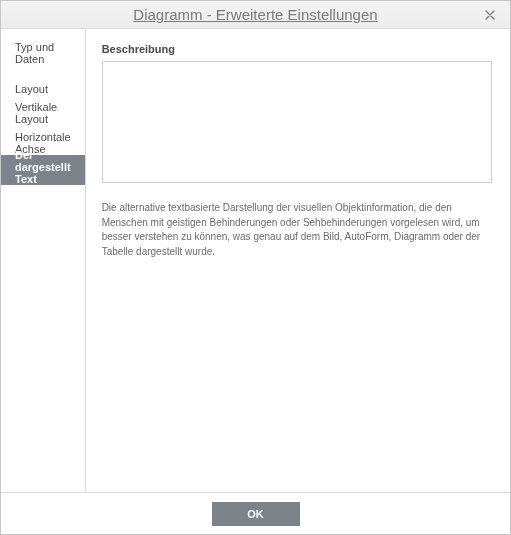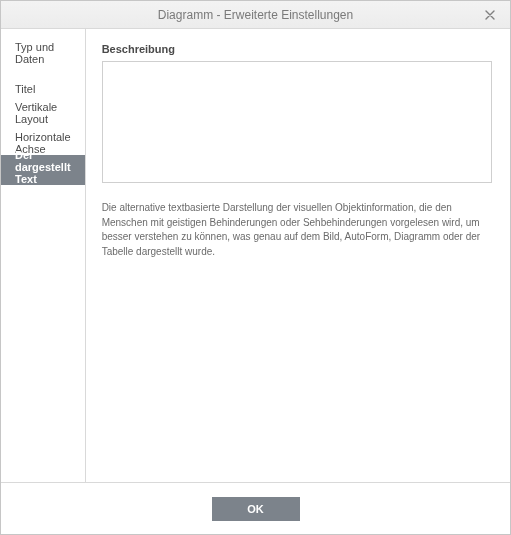--- a/index.html
+++ b/index.html
@@ -11,21 +11,21 @@
     display: flex; flex-direction: column;
     box-shadow: 0 0 0 rgba(0,0,0,0);
   }
   .titlebar {
     height: 28px;
     background: linear-gradient(#f3f3f3, #ececec);
     border-bottom: 1px solid #d9d9d9;
     display: flex; align-items: center; justify-content: center;
     position: relative;
   }
-  .titlebar-title { color: #7a7a7a; font-size: 12px; }
+  .titlebar-title { color: #7a7a7a; font-size: 15px; text-decoration: underline; }
   .close-btn {
     position: absolute; right: 6px; top: 0; width: 28px; height: 28px;
     display: flex; align-items: center; justify-content: center;
     color: #808080; font-size: 16px; cursor: pointer;
   }
   .body {
     flex: 1 1 auto; display: flex; min-height: 0;
   }
   .sidebar {
     width: 178px; border-right: 1px solid #d9d9d9;
@@ -49,21 +49,21 @@
     padding: 3px 6px; font-size: 11px; color: #333; background: #fff;
   }
   .text-area {
     width: 100%; height: 122px; border: 1px solid #cfcfcf;
     padding: 6px; font-size: 11px; color: #333; resize: none; background: #fff;
     font-family: inherit;
   }
   .group { margin-bottom: 16px; }
   .help-text { color: #6b6b6b; font-size: 10px; line-height: 1.45; }
   .footer {
-    height: 52px; border-top: 1px solid #d9d9d9;
+    height: 42px; border-top: 1px solid #d9d9d9;
     display: flex; align-items: center; justify-content: center; gap: 10px;
     background: #fff;
   }
   .btn {
     min-width: 88px; height: 24px; border: none;
     font-size: 11px; font-weight: bold; cursor: pointer;
     display: inline-flex; align-items: center; justify-content: center;
   }
   .btn-primary { background: #7c838b; color: #fff; }
   .btn-secondary { background: #e6e6e6; color: #6a6a6a; }
@@ -84,21 +84,21 @@
     </div>
   </div>
 
   <div class="body">
 
     <div class="sidebar">
       <div class="sidebar-item">
         <span>Typ und Daten</span>
       </div>
       <div class="sidebar-item">
-        <span>Titel</span>
+        <span>Layout</span>
       </div>
       <div class="sidebar-item">
         <span>Vertikale Layout</span>
       </div>
       <div class="sidebar-item">
         <span>Horizontale Achse</span>
       </div>
       <div class="sidebar-item selected">
         <span>Der dargestellt Text</span>
       </div>

